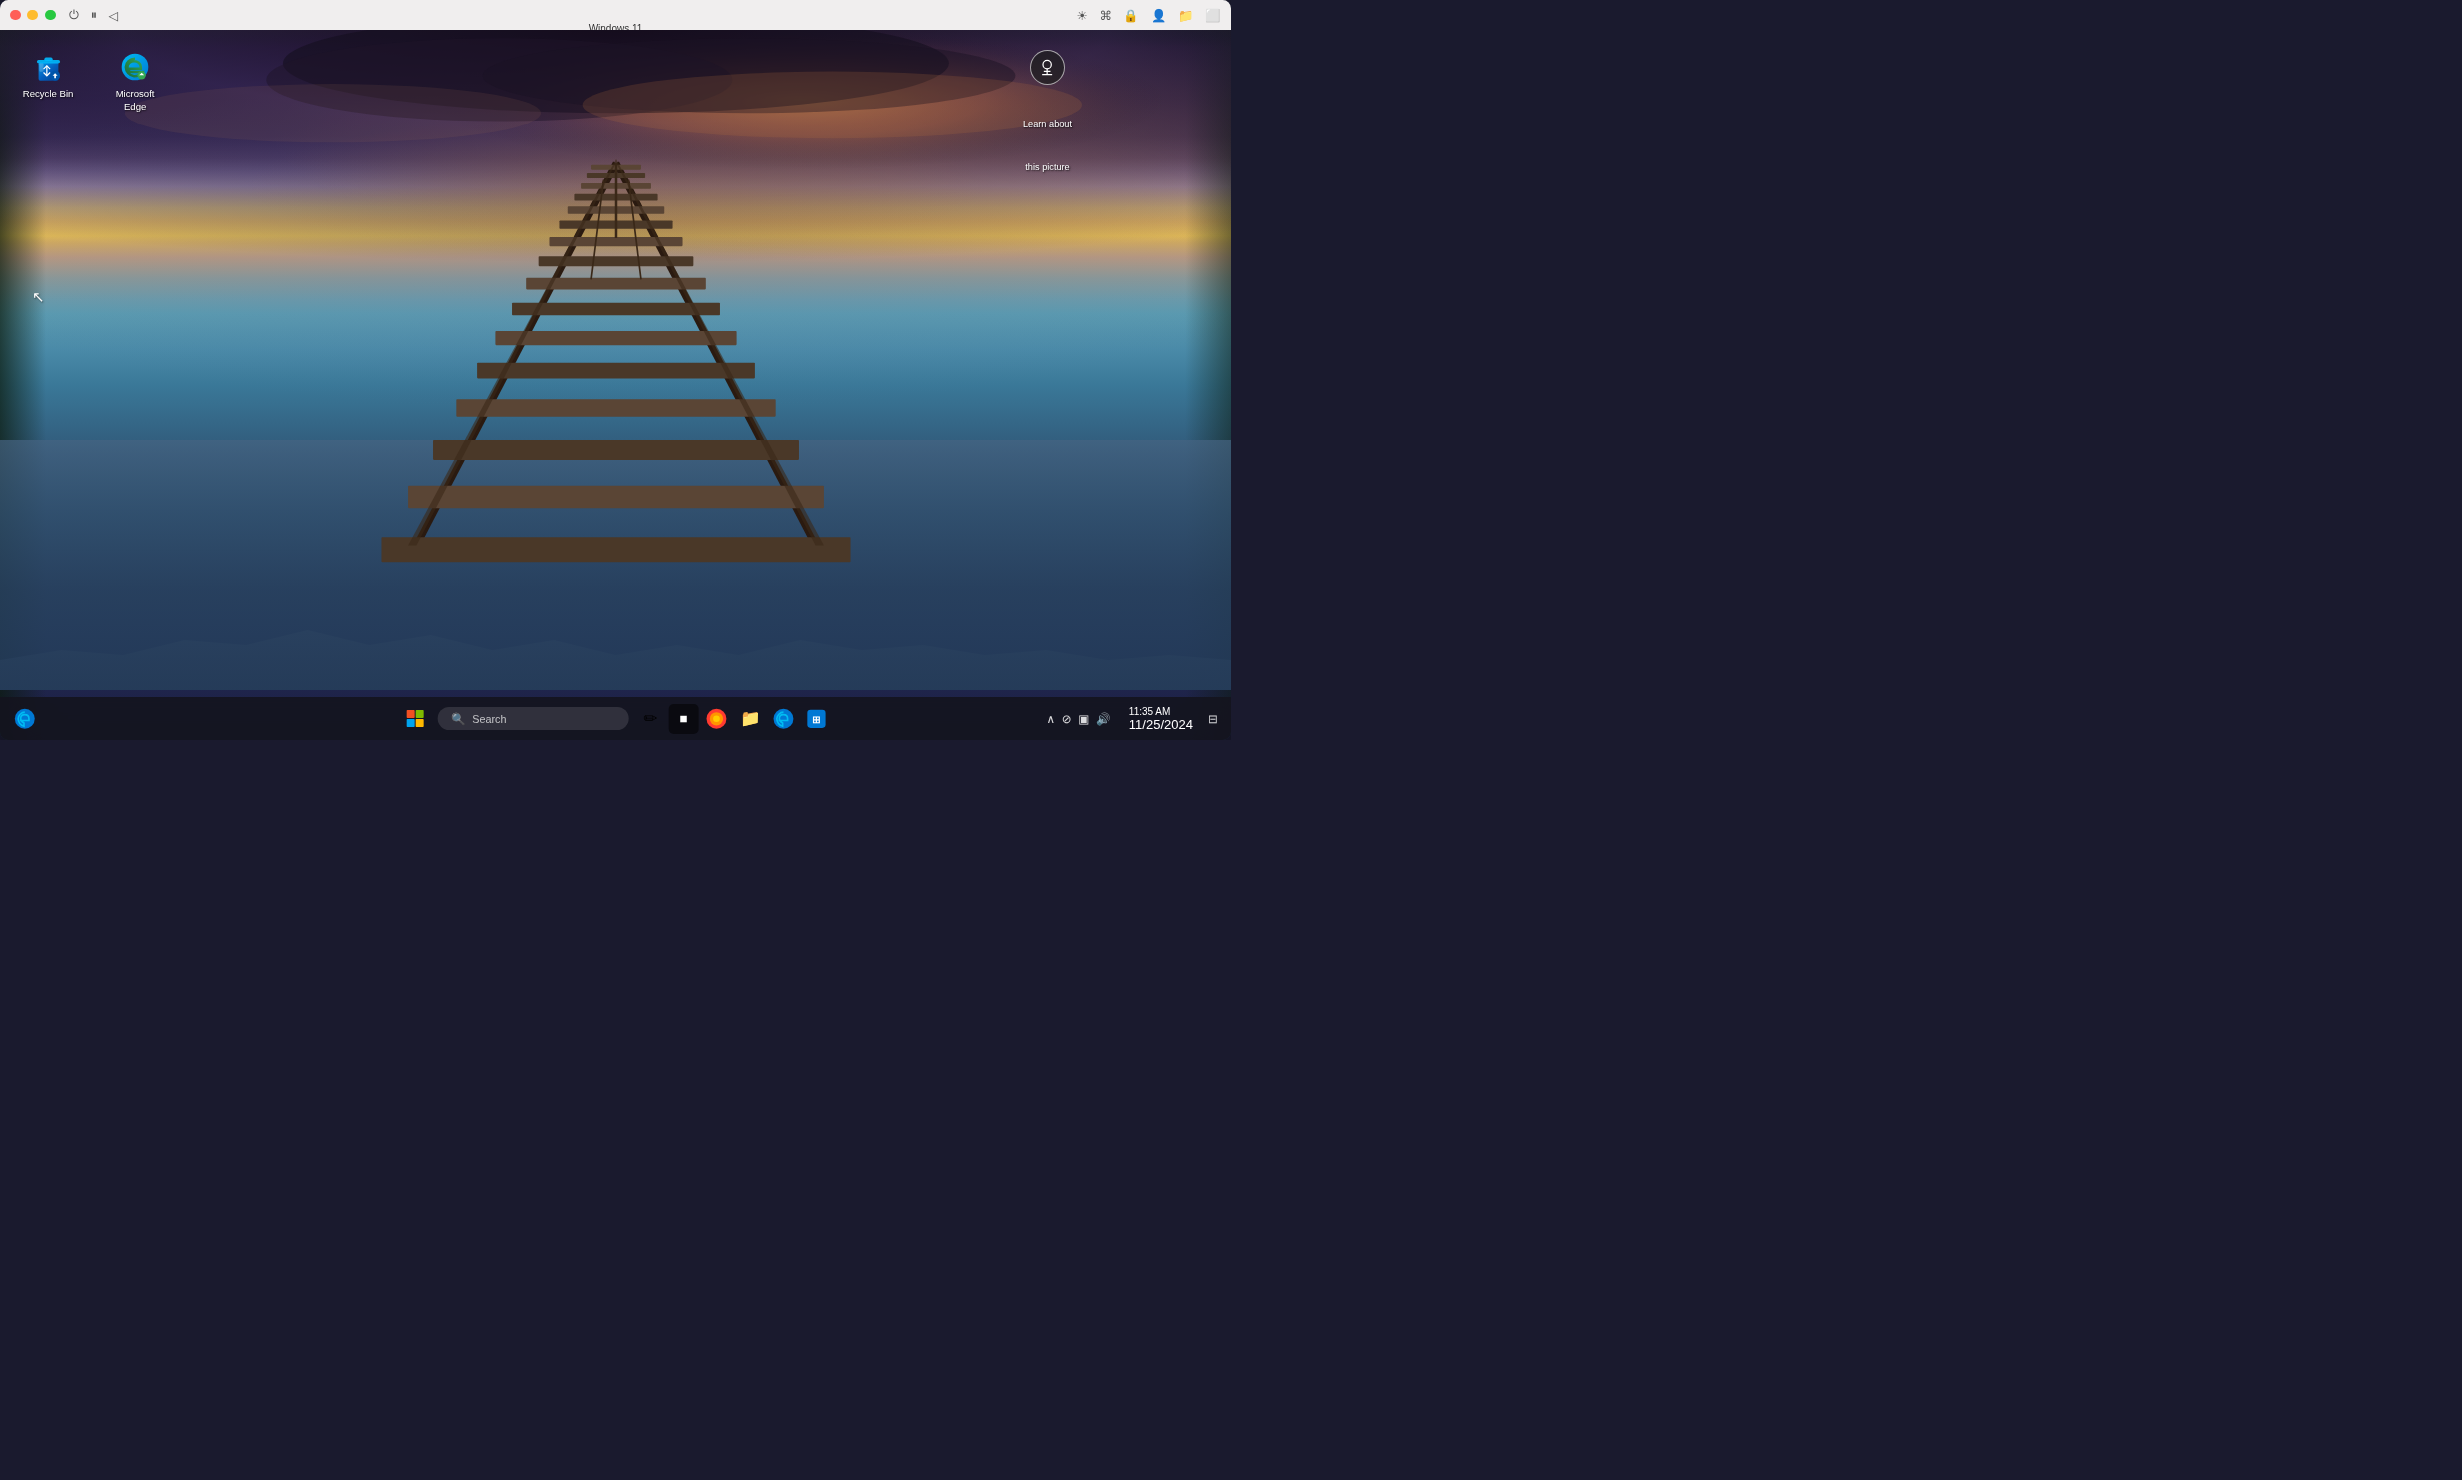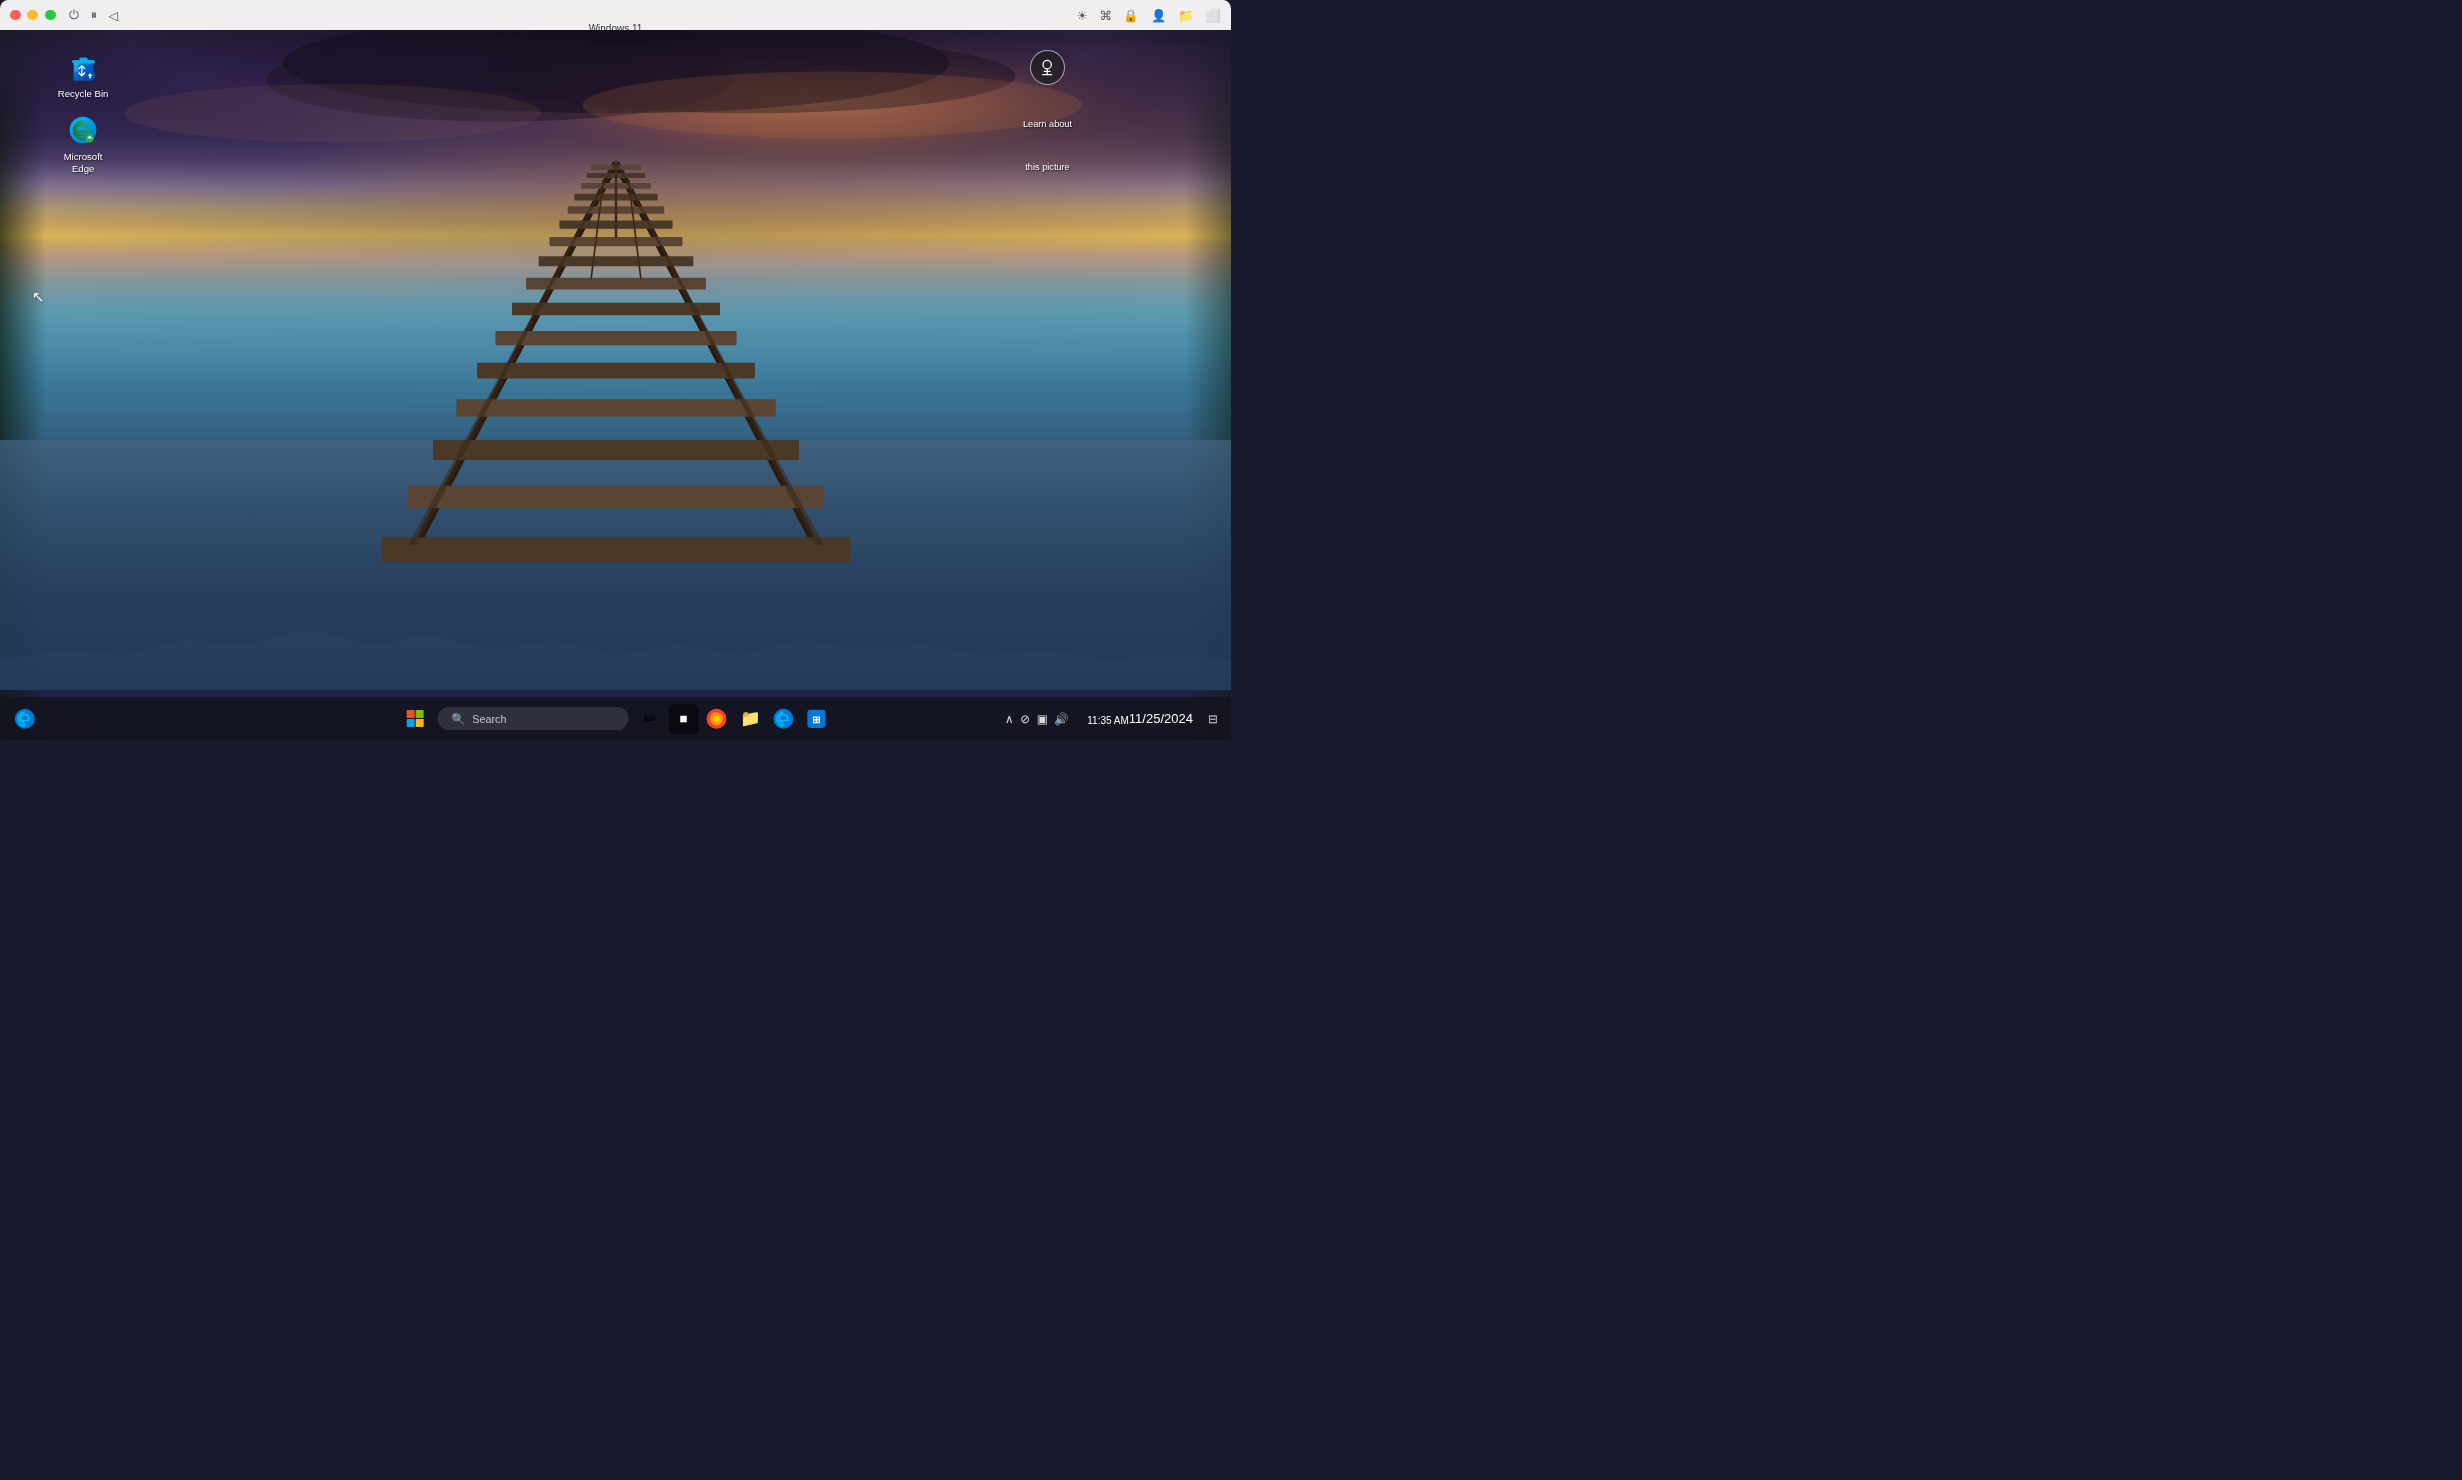--- a/index.html
+++ b/index.html
@@ -191,23 +191,22 @@
       width: 499px;
       height: 466px;
     }
 
     
     .desktop-icons {
       position: absolute;
       top: 16.6px;
       left: 16.6px;
       display: flex;
-      flex-direction: column;
-      gap: 5px;
-      margin-left: 35px;
+      flex-direction: row;
+      gap: 24px;
     }
 
     .desktop-icon {
       display: flex;
       flex-direction: column;
       align-items: center;
       cursor: pointer;
       width: 63px;
       padding: 3.3px;
       border-radius: 3.3px;
@@ -357,21 +356,22 @@
       cursor: pointer;
     }
 
     .sys-icon {
       color: rgba(255,255,255,0.85);
       font-size: 11.7px;
     }
 
     .clock-area {
       display: flex;
-      align-items: flex-end;
+      flex-direction: column;
+      align-items: flex-start;
       padding: 1.7px 6.7px;
       cursor: pointer;
       border-radius: 3.3px;
     }
 
     .clock-time {
       color: white;
       font-size: 10px;
       font-weight: 400;
     }

